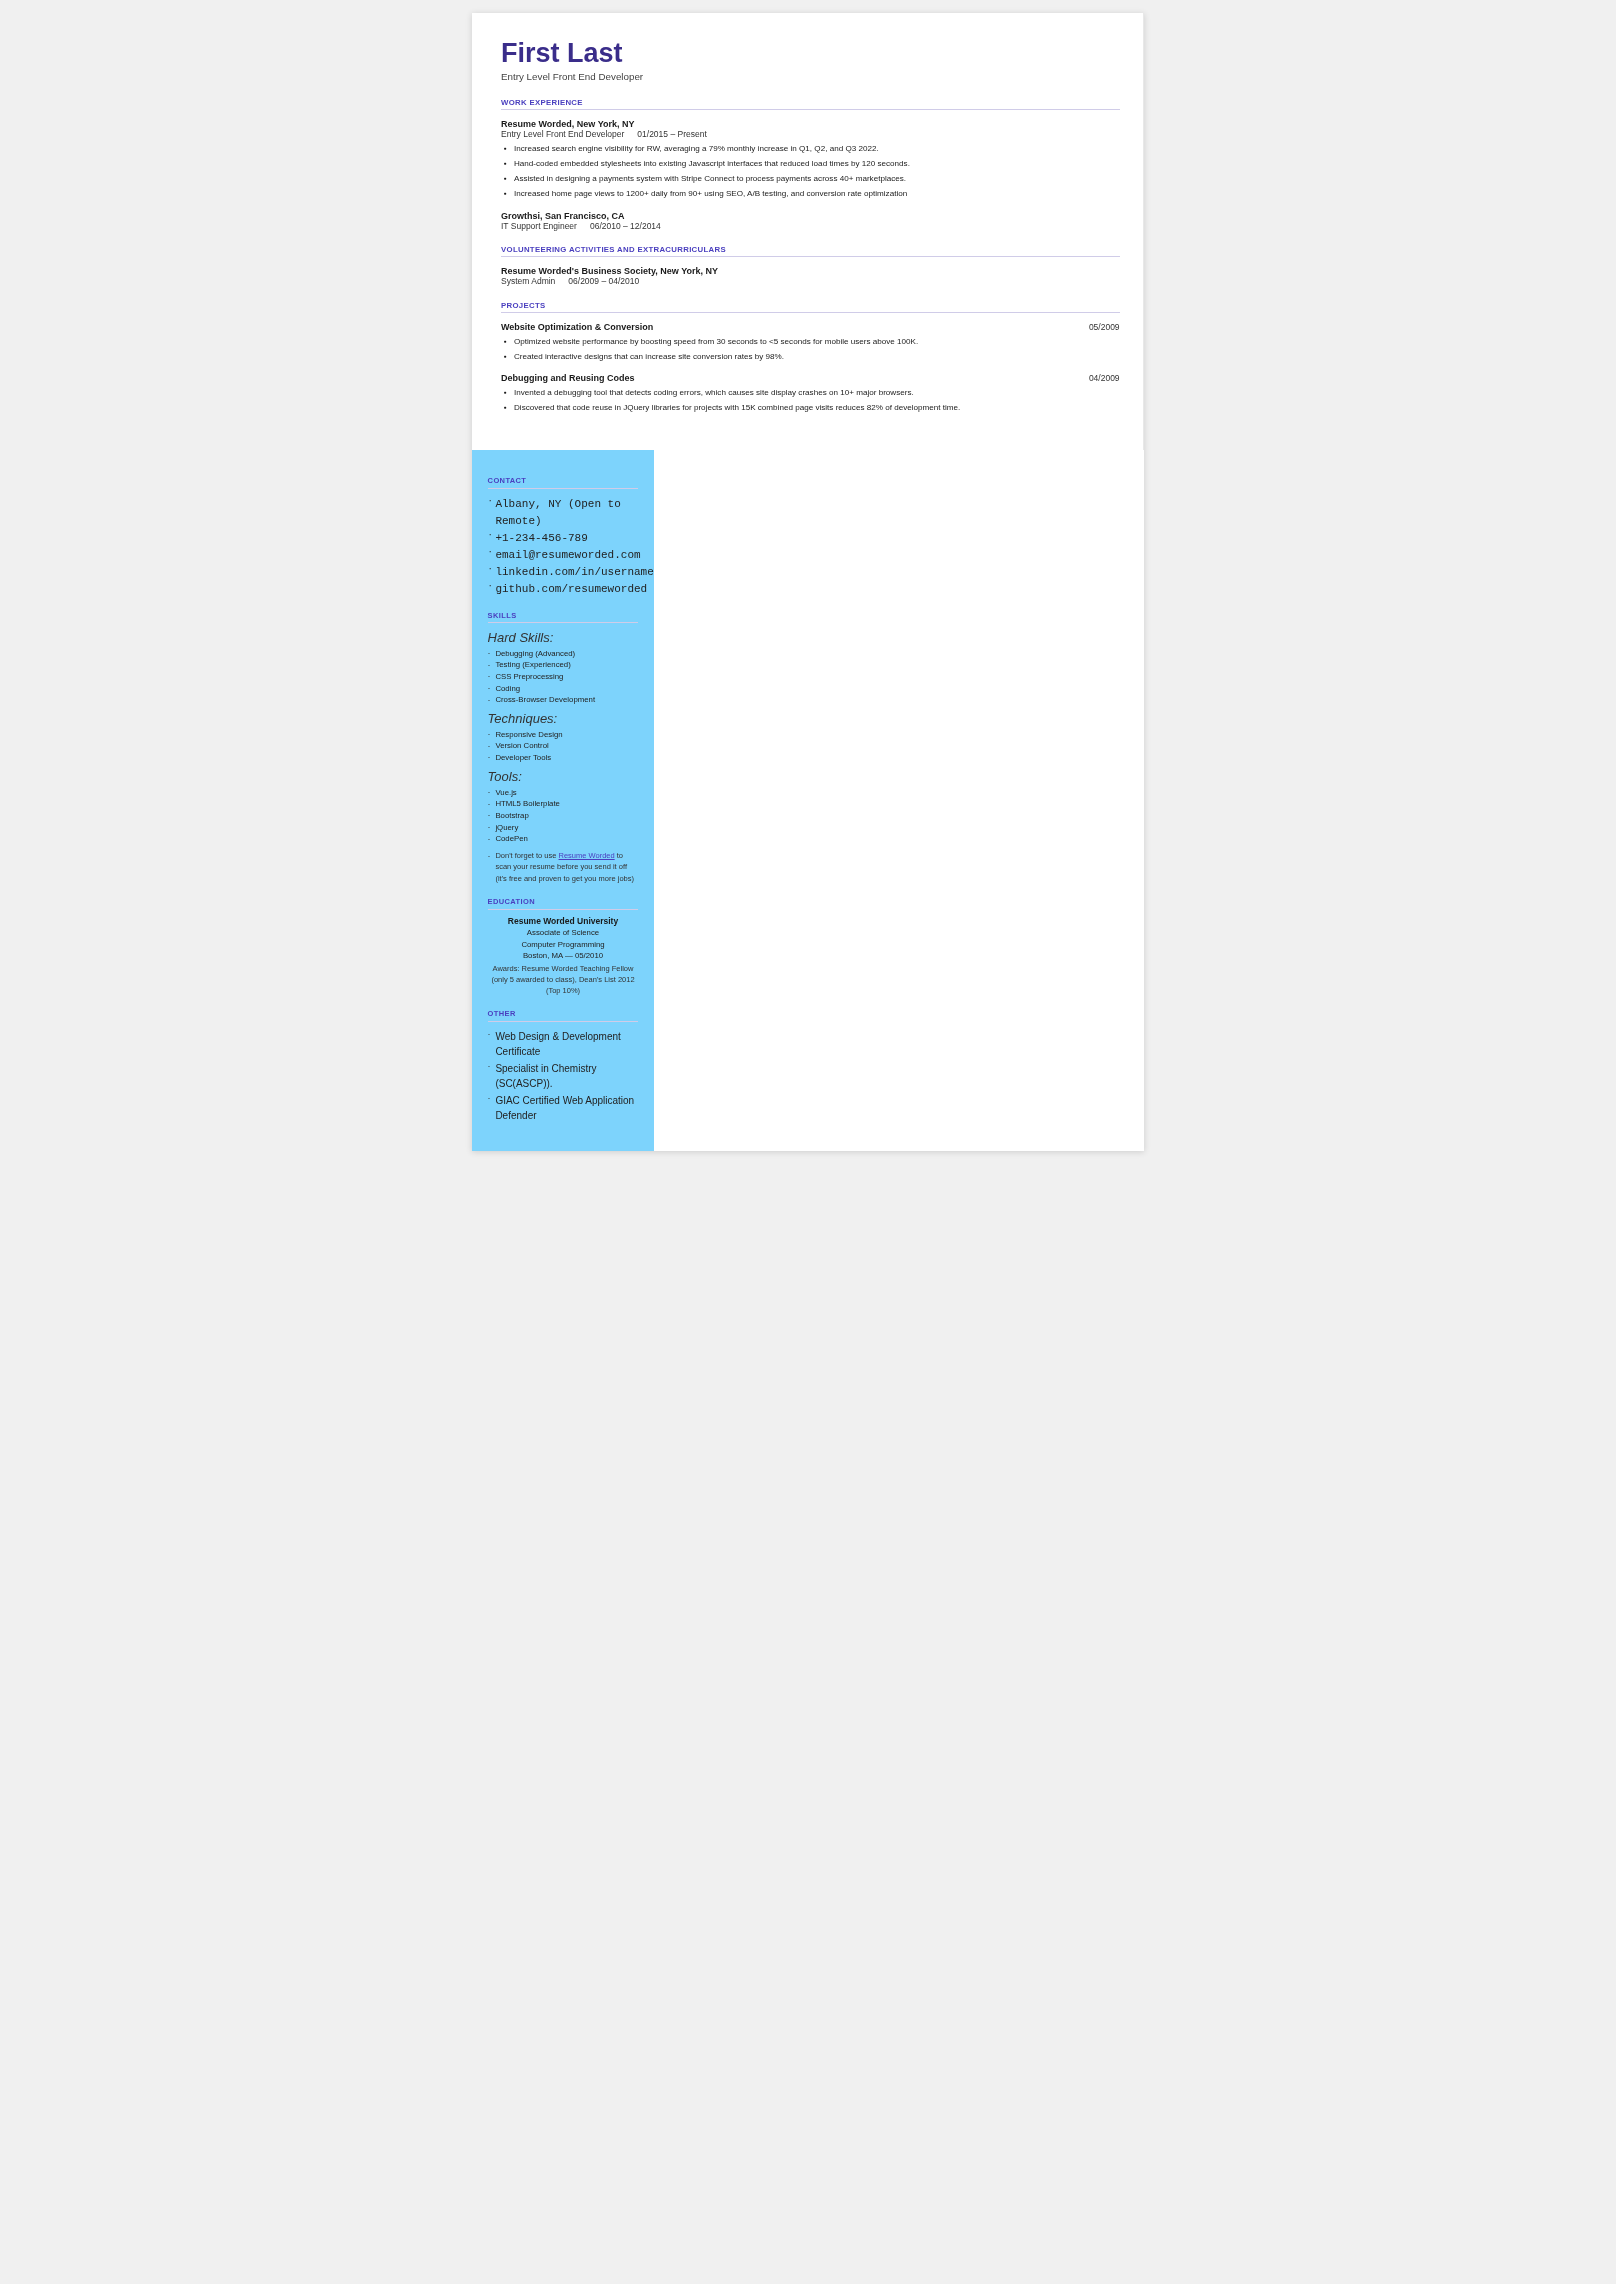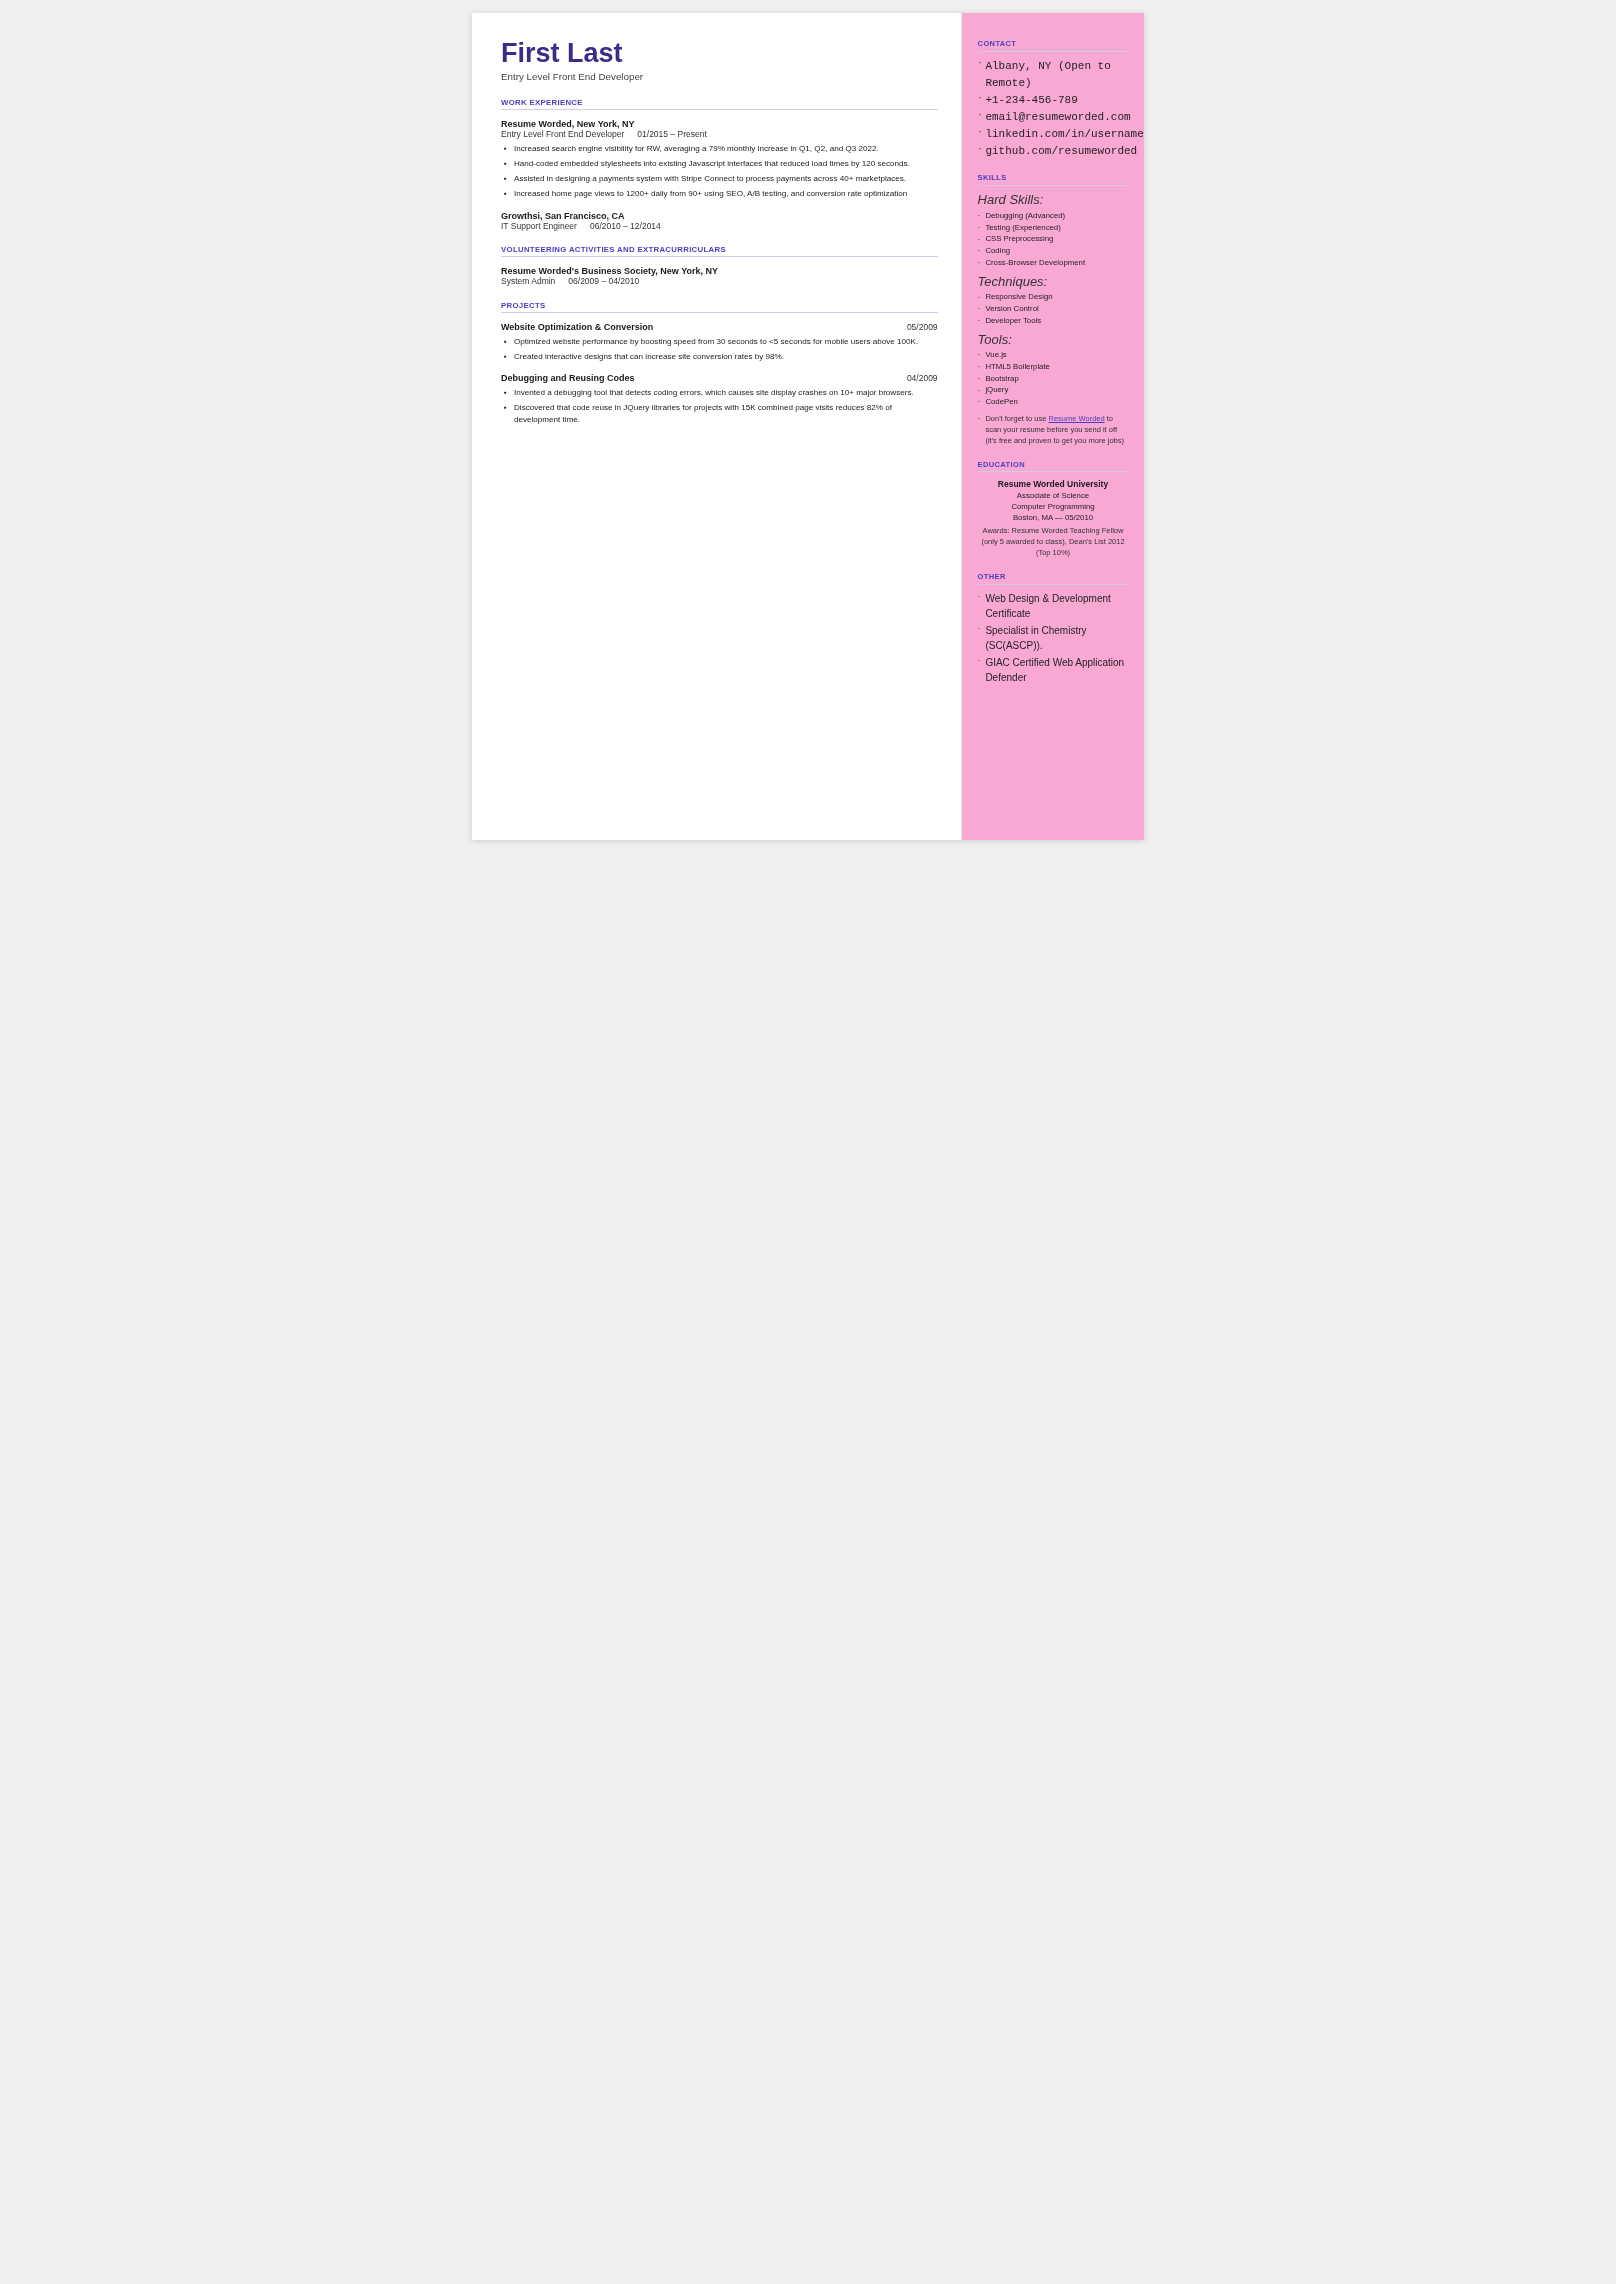--- a/index.html
+++ b/index.html
@@ -8,21 +8,21 @@
       background: #f0f0f0;
       display: flex;
       justify-content: center;
       padding: 13px;
     }
     .page {
       background: #fff;
       width: 672px;
       min-height: 827px;
       display: flex;
-      flex-direction: row;
+      flex-direction: column;
       box-shadow: 0 1.3px 6.5px rgba(0,0,0,0.15);
     }
     
     .left-col {
       flex: 1;
       padding: 26px 23.4px 26px 29px;
       border-right: 0.7px solid #e8e8e8;
     }
     .name-block {
       margin-bottom: 3.9px;
@@ -110,21 +110,21 @@
       font-size: 9px;
       font-weight: 700;
       color: #1a1a1a;
       font-family: Arial, sans-serif;
     }
 
     
     .right-col {
       width: 182px;
       padding: 26px 15.6px 26px 15.6px;
-      background: #f9a8d4;
+      background: #7dd3fc;
     }
     .right-section-header {
       font-size: 7.5px;
       font-weight: 700;
       color: #4a3fbf;
       font-family: Arial, sans-serif;
       letter-spacing: 0.05em;
       text-transform: uppercase;
       border-bottom: 1px solid #d0cce8;
       padding-bottom: 2.6px;

